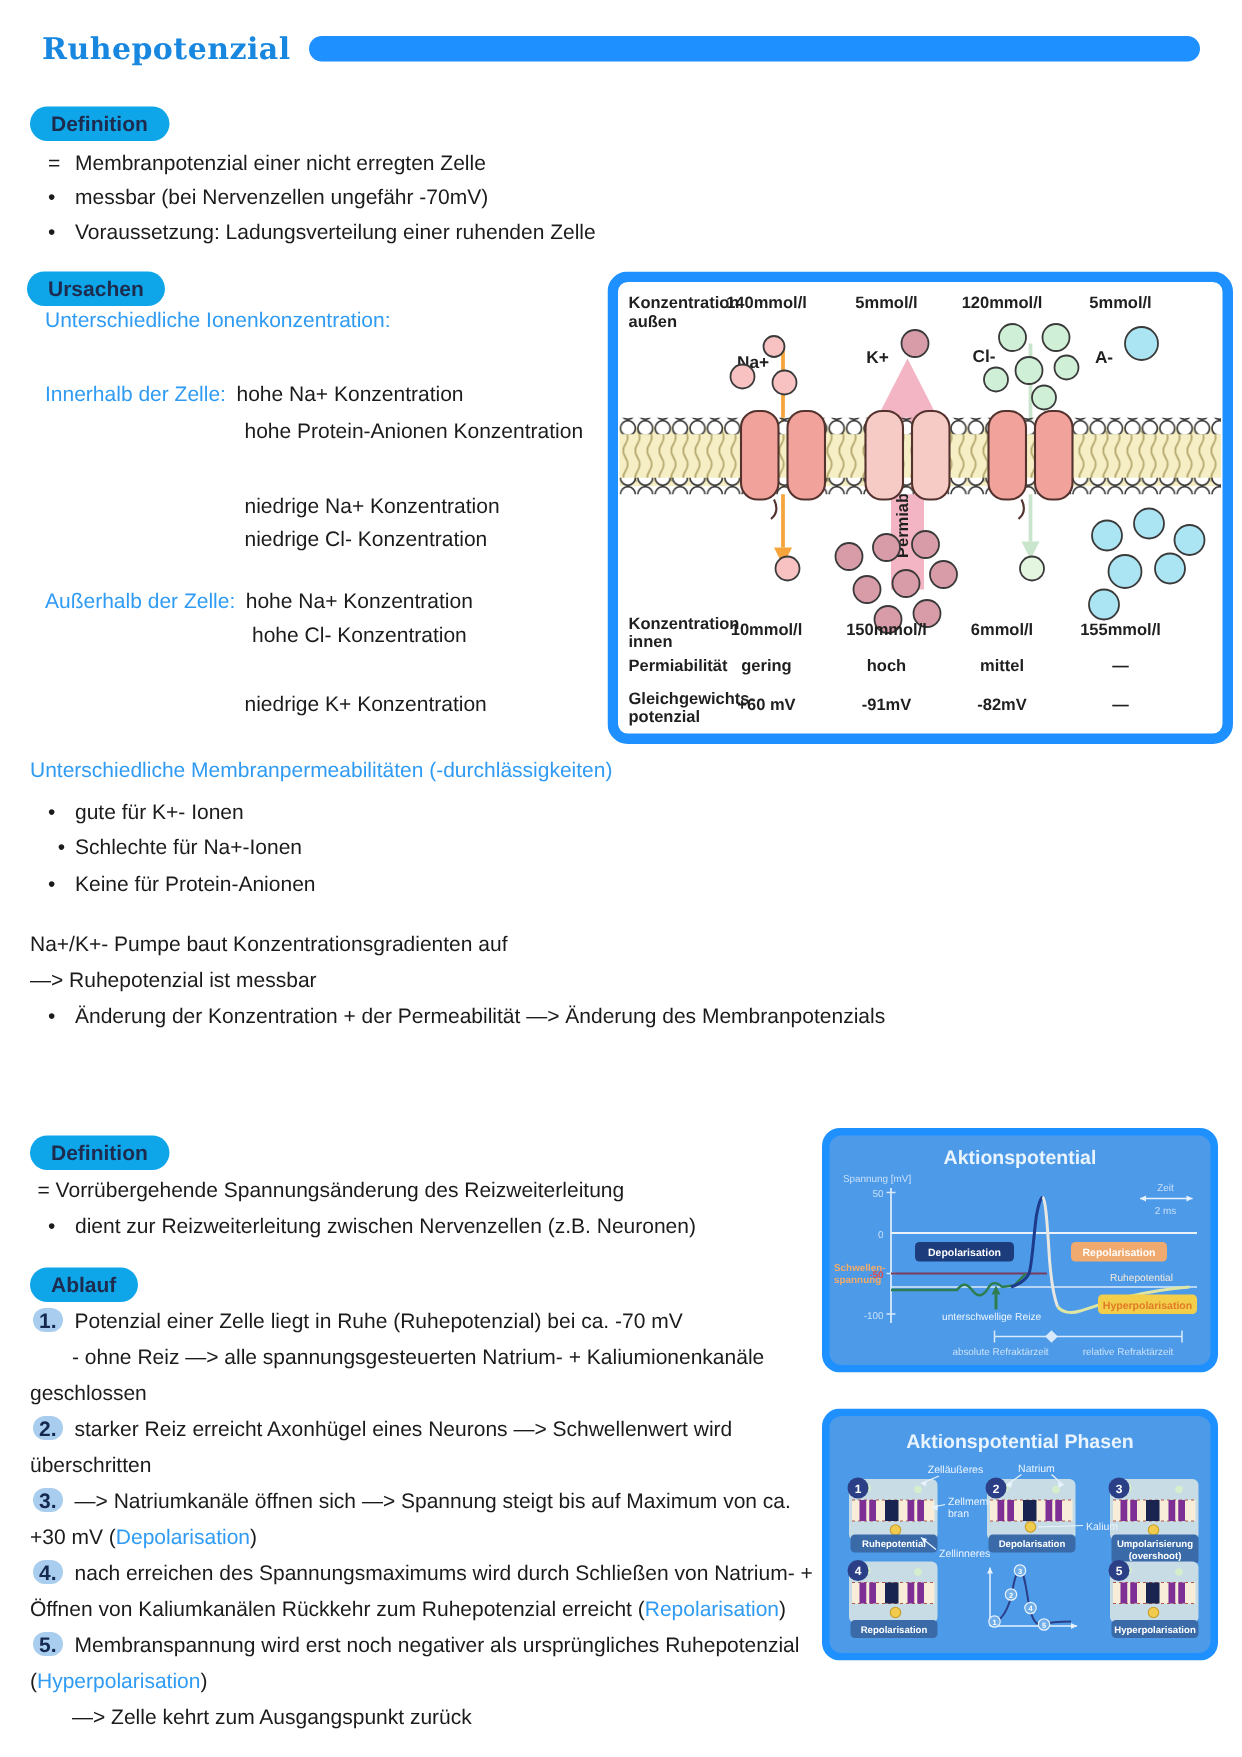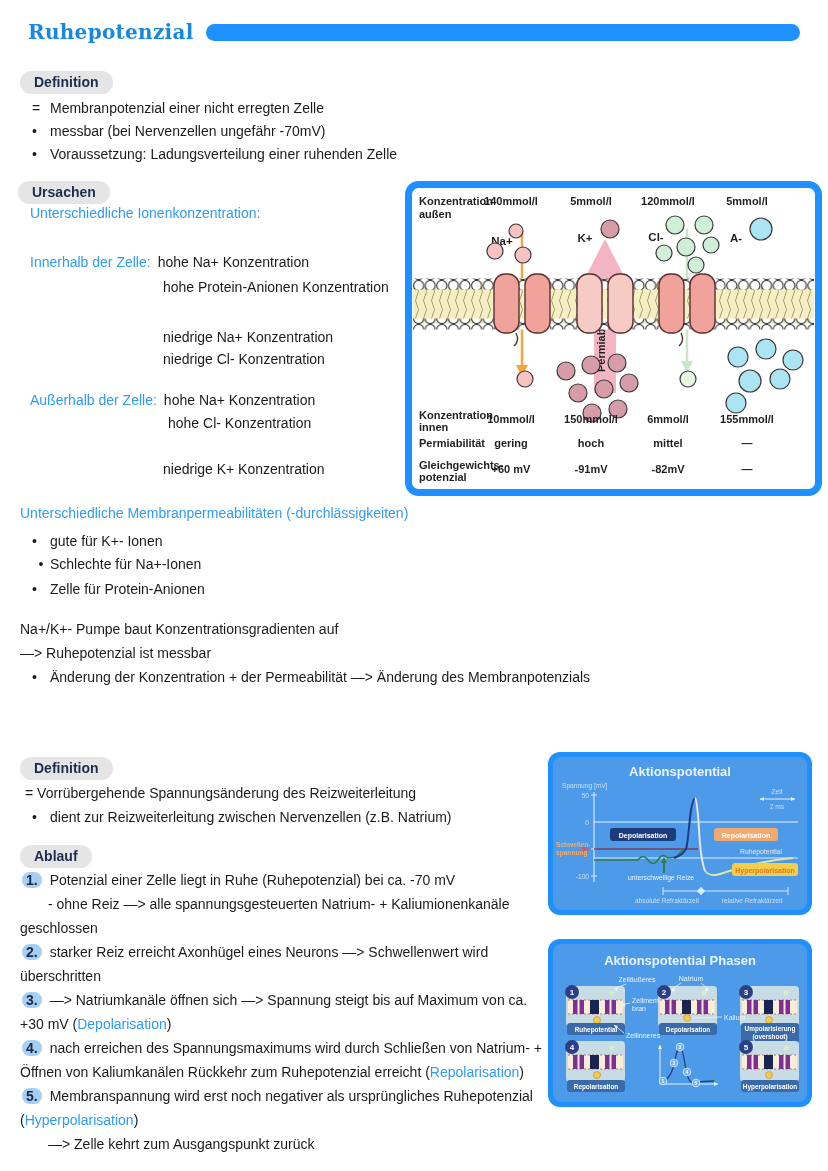--- a/index.html
+++ b/index.html
@@ -2,21 +2,21 @@
 <html><head>
 <meta charset="utf-8">
 <style>
   html,body{margin:0;padding:0;background:#ffffff;}
   .page{position:relative;width:828px;height:1171px;background:#ffffff;overflow:hidden;
         font-family:"Liberation Sans",sans-serif;color:#1b1b1b;font-size:14px;}
   .abs{position:absolute;white-space:nowrap;}
   .section-header{position:absolute;display:flex;align-items:center;gap:12px;width:772px;}
   .section-title{font-family:"DejaVu Serif",serif;font-size:20px;font-weight:800;color:#1787e0;letter-spacing:.3px;}
   .section-bar{flex:1;height:17px;background:#1e90ff;border-radius:9px;}
-  .pill{position:absolute;background:#e5e5e5;color:#1d2c4e;font-weight:700;font-size:14px;
+  .pill{position:absolute;background:#0ea5e9;color:#1d2c4e;font-weight:700;font-size:14px;
         padding:3px 14px 4px 14px;border-radius:14px;white-space:nowrap;}
   .accent{color:#2f9bf3;}
   .blue-word{color:#2f9bf3;}
   .marker{display:inline-block;width:18px;}
   .lbl{color:#2f9bf3;margin-right:7px;}
   .num-badge{display:inline-block;background:#a9cdef;border-radius:8px;padding:0 4px;
              margin-right:8px;font-weight:700;color:#15294e;}
   svg{position:absolute;display:block;}
   svg text{font-family:"Liberation Sans",sans-serif;}
   .dg-t{font-size:11px;font-weight:700;fill:#1f1f1f;}
@@ -183,34 +183,34 @@
   </svg>
 
   <div class="abs accent" style="left:20px;top:505px;">Unterschiedliche Membranpermeabilitäten (-durchlässigkeiten)</div>
   <div class="abs" style="left:32px;top:533px;">
     <span class="marker">•</span><span>gute für K+- Ionen</span>
   </div>
   <div class="abs" style="left:32px;top:556px;text-align:center;">
     <span class="marker">•</span><span>Schlechte für Na+-Ionen</span>
   </div>
   <div class="abs" style="left:32px;top:581px;">
-    <span class="marker">•</span><span>Zelle für Protein-Anionen</span>
+    <span class="marker">•</span><span>Keine für Protein-Anionen</span>
   </div>
 
   <div class="abs" style="left:20px;top:621px;">Na+/K+- Pumpe baut Konzentrationsgradienten auf</div>
   <div class="abs" style="left:20px;top:645px;">—&gt; Ruhepotenzial ist messbar</div>
   <div class="abs" style="left:32px;top:669px;">
     <span class="marker">•</span><span>Änderung der Konzentration + der Permeabilität —&gt; Änderung des Membranpotenzials</span>
   </div>
 
 
   <div class="pill" style="left:20px;top:757px;">Definition</div>
   <div class="abs" style="left:25px;top:785px;">= Vorrübergehende Spannungsänderung des Reizweiterleitung</div>
   <div class="abs" style="left:32px;top:809px;">
-    <span class="marker">•</span><span>dient zur Reizweiterleitung zwischen Nervenzellen (z.B. Natrium)</span>
+    <span class="marker">•</span><span>dient zur Reizweiterleitung zwischen Nervenzellen (z.B. Neuronen)</span>
   </div>
 
   <div class="pill" style="left:20px;top:845px;">Ablauf</div>
 
   <div class="abs" style="left:22px;top:872px;">
     <span class="num-badge">1.</span><span>Potenzial einer Zelle liegt in Ruhe (Ruhepotenzial) bei ca. -70 mV</span>
   </div>
   <div class="abs" style="left:48px;top:896px;">- ohne Reiz —&gt; alle spannungsgesteuerten Natrium- + Kaliumionenkanäle</div>
   <div class="abs" style="left:20px;top:920px;">geschlossen</div>
   <div class="abs" style="left:22px;top:944px;">

